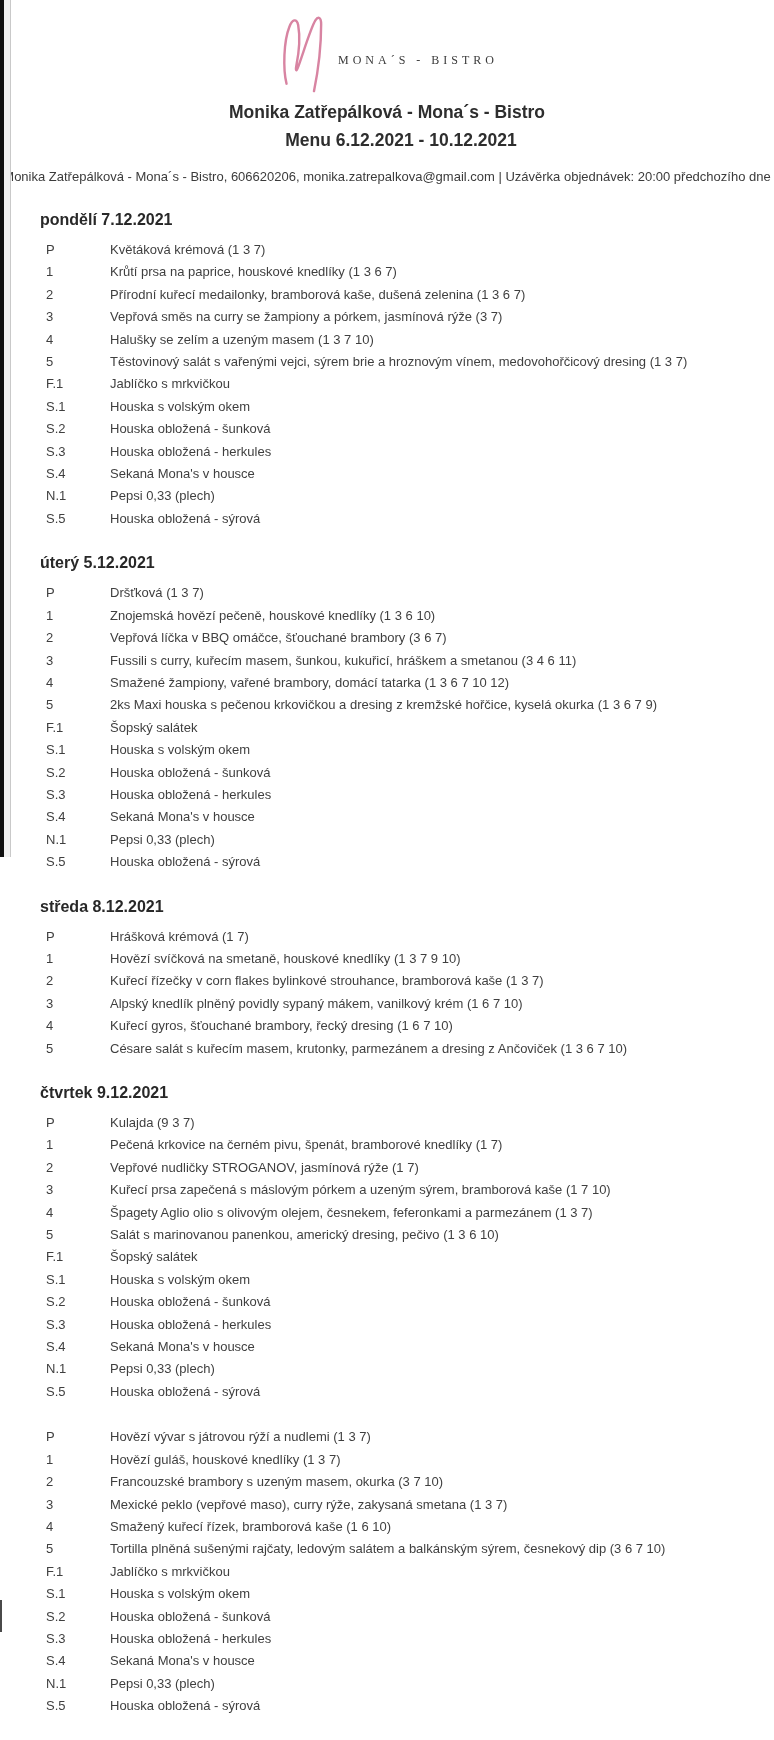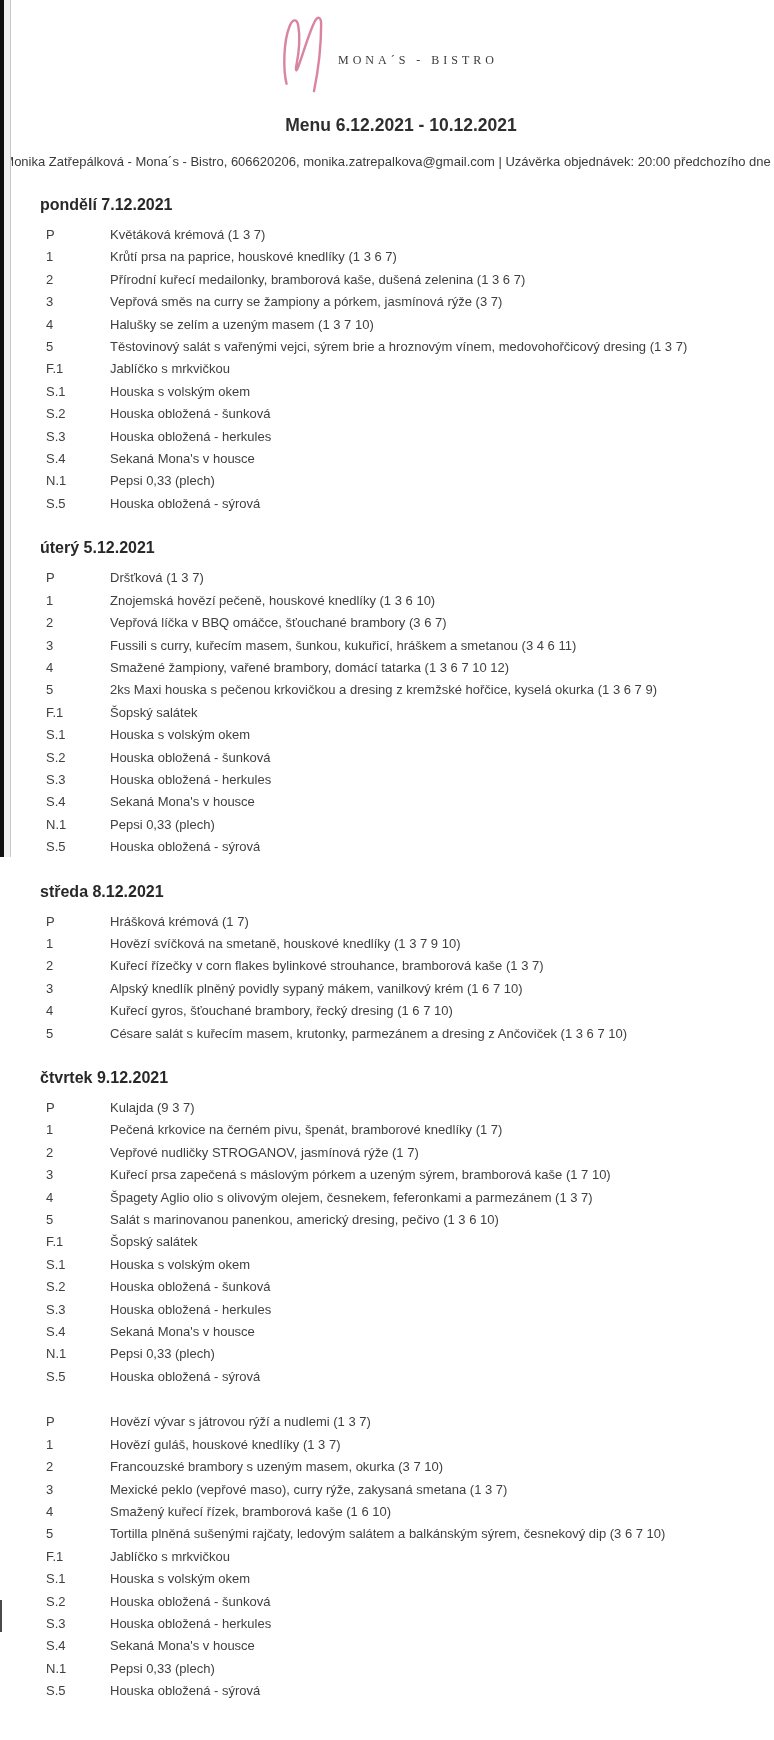--- a/index.html
+++ b/index.html
@@ -19,21 +19,21 @@
   .logo-m{width:62px;height:80px;flex:0 0 auto;}
   .logo-text{
     font-family:"Liberation Serif",serif;font-size:12px;letter-spacing:4px;
     color:#3a3a3a;margin-top:40px;white-space:nowrap;
   }
 
   .title,.subtitle{
     text-align:center;font-weight:bold;font-size:17.5px;color:#2e2e2e;margin:0;
   }
   .title{margin-top:7px;}
-  .subtitle{margin-top:20px;padding-left:28px;}
+  .subtitle{margin-top:7px;padding-left:28px;}
   .contact{
     text-align:center;font-size:13px;color:#3b3b3b;margin-top:18px;white-space:nowrap;
   }
 
   .menu{padding-left:40px;padding-right:16px;}
   .day{margin-top:23px;}
   .day:first-child{margin-top:26px;}
   .day-title{
     font-size:16px;font-weight:bold;color:#282828;margin:0 0 9px 0;line-height:20px;
   }
@@ -51,20 +51,21 @@
 
 <div class="page">
 
   <div class="logo-wrap">
     <svg class="logo-m" viewBox="0 0 64 86" fill="none" xmlns="http://www.w3.org/2000/svg">
       <path d="M10 76 C6 60 7 30 13 15 C16 7 21 5 22.5 13 C25 27 22.5 47 20.5 57 C19.5 62 20.5 63.5 22.5 58 C28 43 36 16 41 8 C44 3 47.2 4.5 47.2 12 C47.2 32 44 62 39.5 84" stroke="#d884a2" stroke-width="2.6" stroke-linecap="round"></path>
     </svg>
     <span class="logo-text">MONA´S - BISTRO</span>
   </div>
 
+  <h1 class="title">Monika Zatřepálková - Mona´s - Bistro</h1>
   <h2 class="subtitle">Menu 6.12.2021 - 10.12.2021</h2>
   <div class="contact">Monika Zatřepálková - Mona´s - Bistro, 606620206, monika.zatrepalkova@gmail.com  |  Uzávěrka objednávek: 20:00 předchozího dne</div>
 
   <main class="menu">
       <section class="day">
         <h3 class="day-title">pondělí 7.12.2021</h3>
         <div class="row">
           <span class="code">P</span>
           <span class="desc">Květáková krémová (1 3 7)</span>
         </div>

